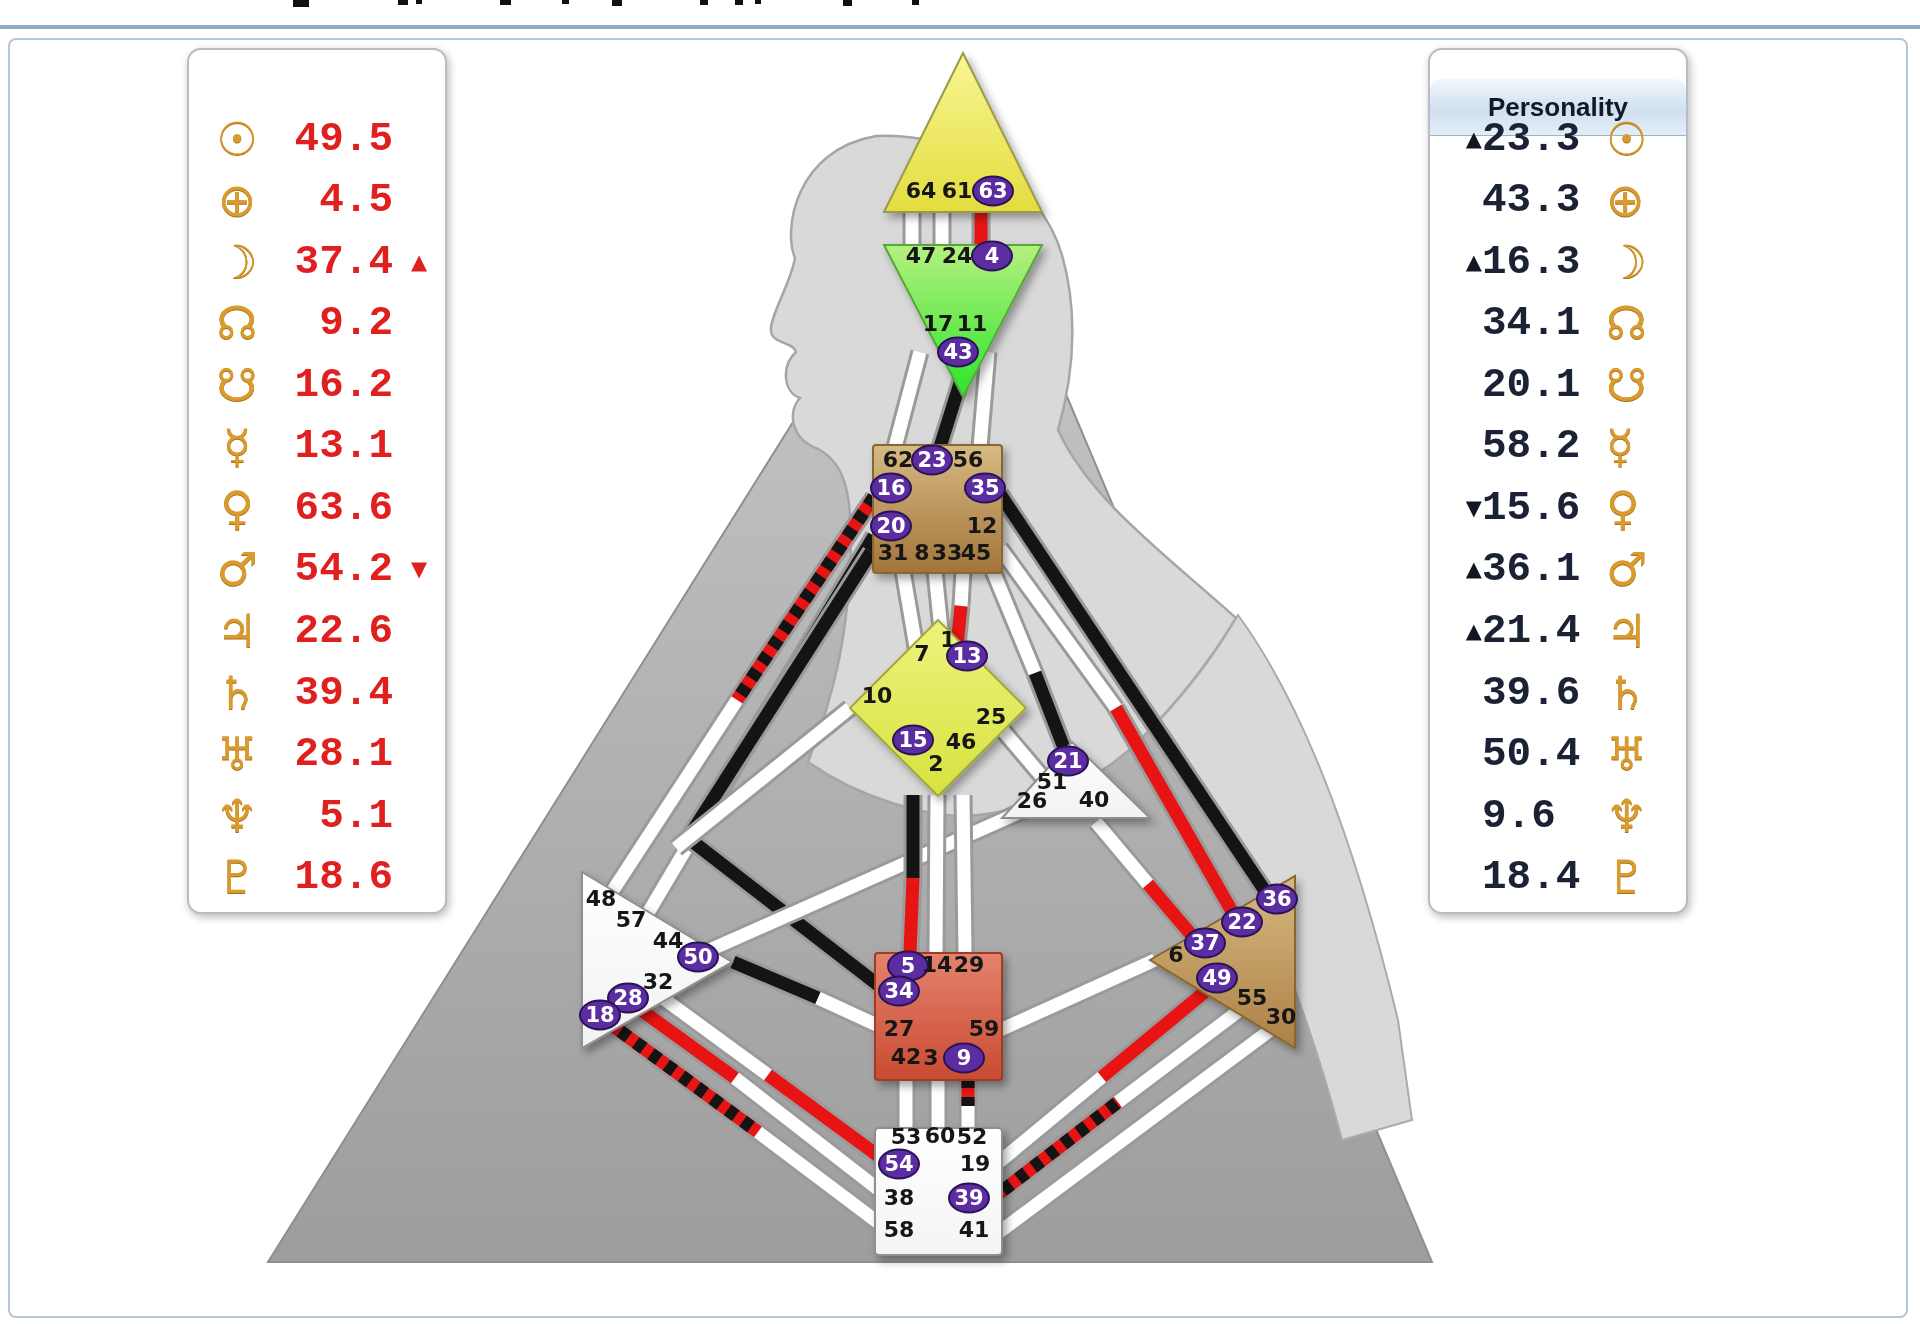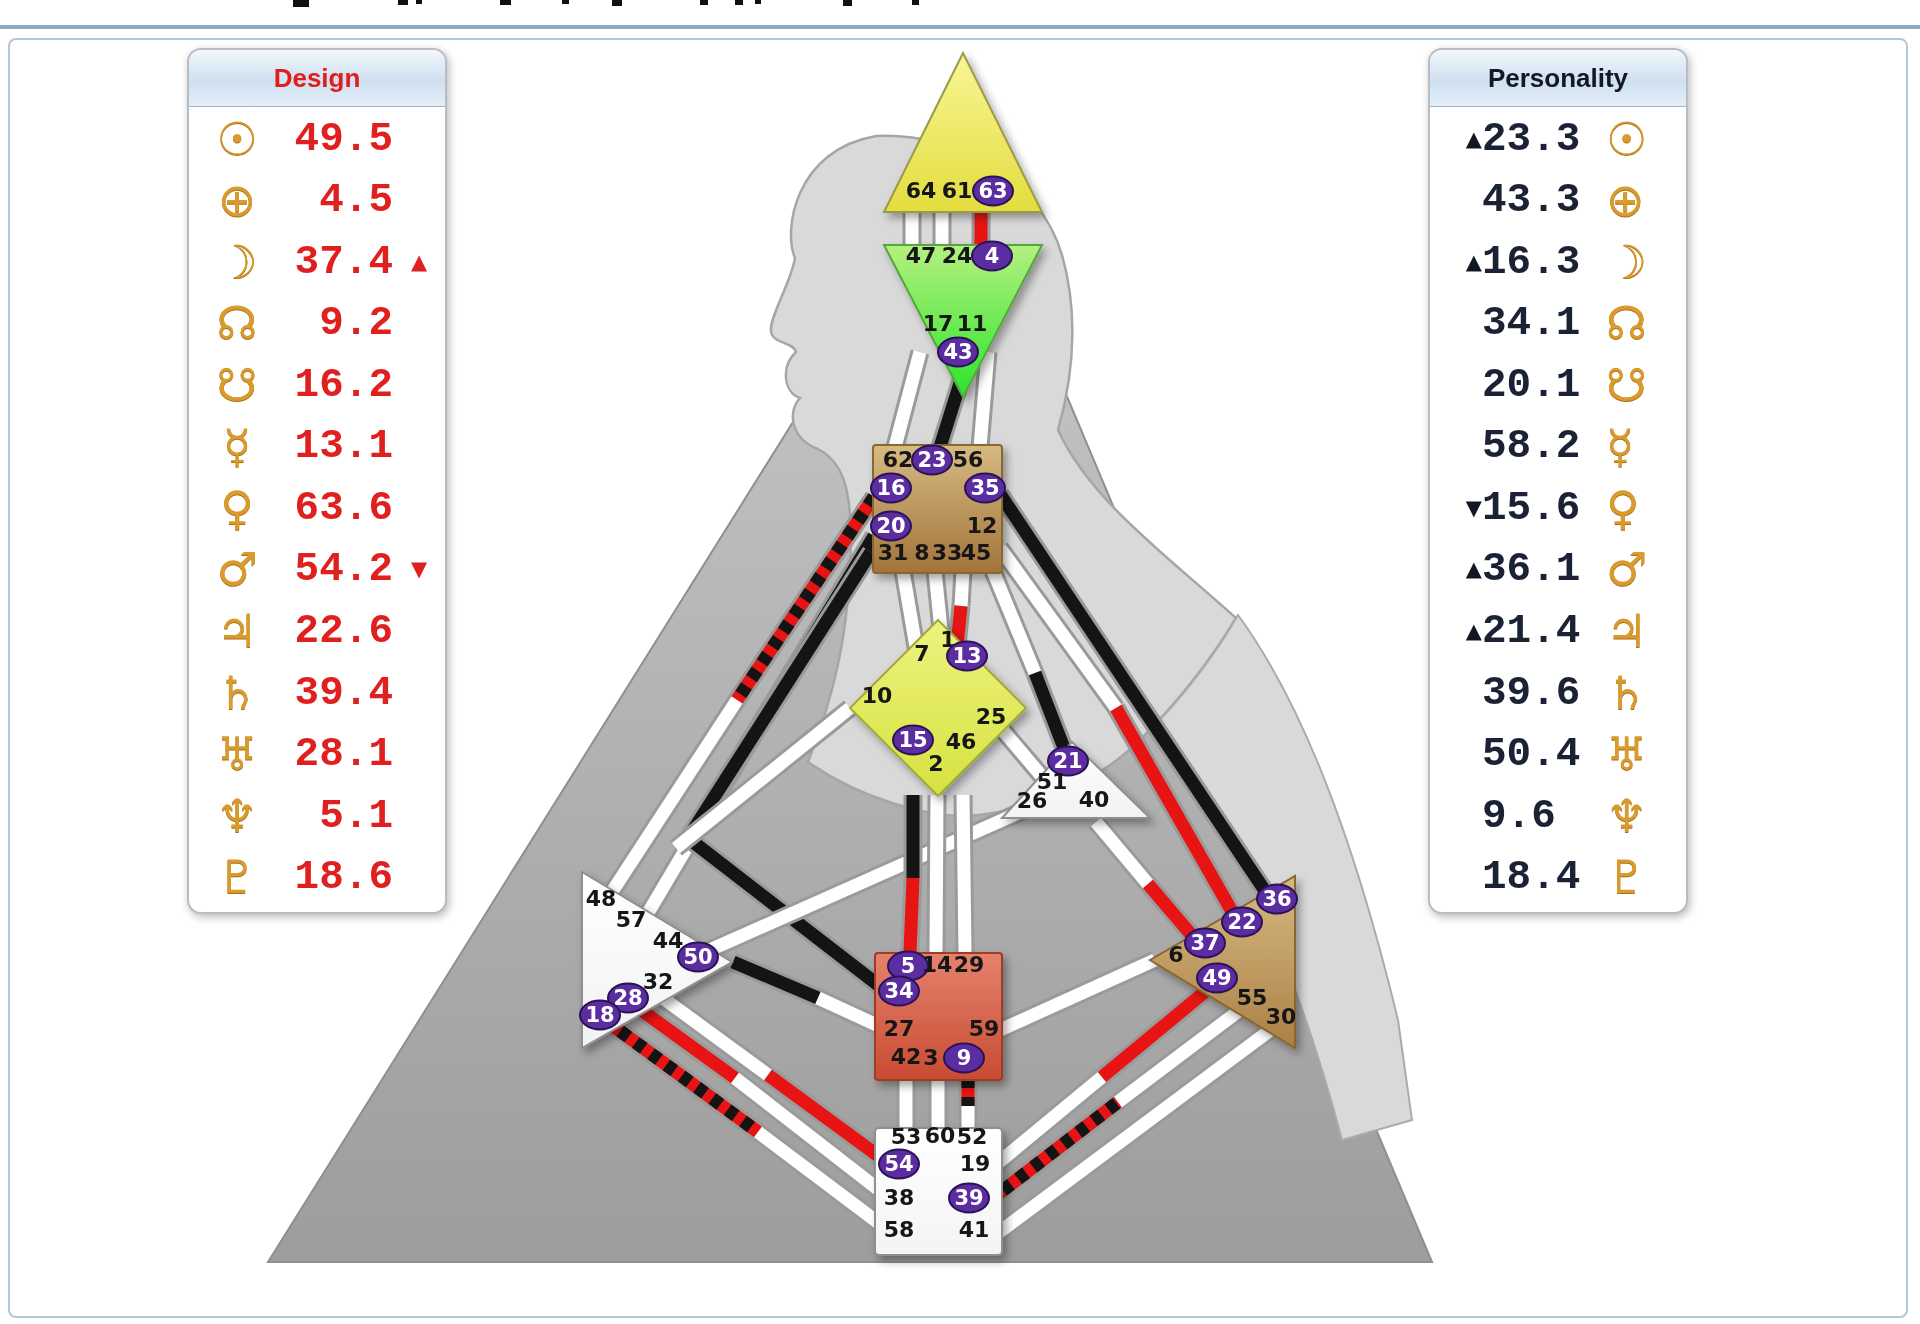--- a/index.html
+++ b/index.html
@@ -13,21 +13,21 @@
 
   .panel{position:absolute;top:48px;width:256px;height:862px;background:#fff;
          border:2px solid #b9bcc4;border-radius:14px;box-shadow:2px 3px 8px rgba(0,0,0,.28);}
   .panel.design{left:187px;}
   .panel.personality{left:1428px;}
   .panel-header{height:56px;border-radius:12px 12px 0 0;border-bottom:1px solid #9fb3c6;
     background:linear-gradient(#f2f7fc,#cfe0f0 55%,#e4eef8);
     display:flex;align-items:center;justify-content:center;
     font-weight:bold;font-size:26px;font-family:"Liberation Sans",sans-serif;}
   .panel.design .panel-header{color:#e21d1d;}
-  .panel.personality .panel-header{color:#141826;}
+  .panel.personality .panel-header{color:#141826;margin-top:29px;}
   .panel-body{position:absolute;top:58px;left:0;right:0;bottom:4px;display:flex;flex-direction:column;}
   .prow{flex:1;display:flex;align-items:center;}
   .sym{font-family:"DejaVu Sans",sans-serif;color:#d99b2e;font-size:46px;line-height:1;
        text-shadow:0 1px 0 #a96f15;}
   .design .sym{width:96px;text-align:center;}
   .personality .sym{width:78px;text-align:left;padding-left:6px;}
   .val{font-family:Liberation Mono, monospace;font-weight:bold;font-size:41px;}
   .design .val{flex:1;text-align:right;color:#e01f1f;}
   .personality .val{width:118px;text-align:left;color:#1b2235;}
   .arr{font-size:21px;}
@@ -325,23 +325,20 @@
         <text x="975" y="1171" text-anchor="middle" font-family="&quot;DejaVu Sans&quot;, sans-serif" font-weight="bold" font-size="22" fill="#161616">19</text>
         <text x="899" y="1205" text-anchor="middle" font-family="&quot;DejaVu Sans&quot;, sans-serif" font-weight="bold" font-size="22" fill="#161616">38</text>
         <ellipse cx="969" cy="1198" rx="20" ry="14.5" fill="#5b2da0" stroke="#2a1257" stroke-width="2"></ellipse>
         <text x="969" y="1205" text-anchor="middle" font-family="&quot;DejaVu Sans&quot;, sans-serif" font-weight="bold" font-size="21" fill="#ffffff">39</text>
         <text x="899" y="1237" text-anchor="middle" font-family="&quot;DejaVu Sans&quot;, sans-serif" font-weight="bold" font-size="22" fill="#161616">58</text>
         <text x="974" y="1237" text-anchor="middle" font-family="&quot;DejaVu Sans&quot;, sans-serif" font-weight="bold" font-size="22" fill="#161616">41</text>
       </g>
   </svg>
 
   <div class="panel design">
-    <div class="panel-header">
-      <span>Design</span>
-    </div>
     <div class="panel-body" id="design-rows">
         <div class="prow">
           <span class="sym">☉</span>
           <span class="val">49.5</span>
           <span class="arr"></span>
         </div>
         <div class="prow">
           <span class="sym">⊕</span>
           <span class="val">4.5</span>
           <span class="arr"></span>

